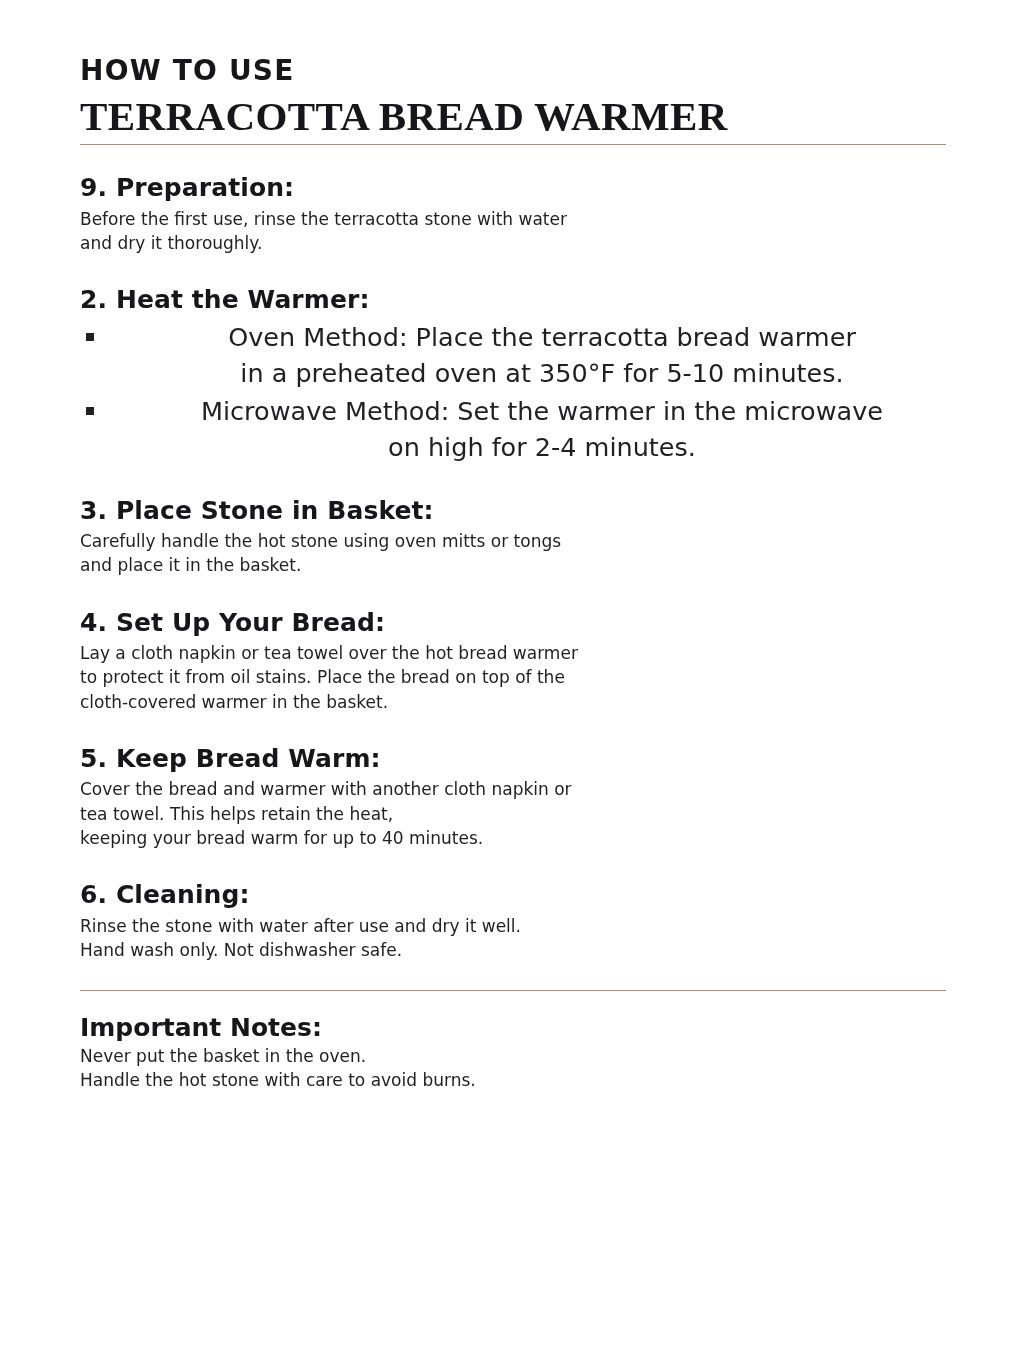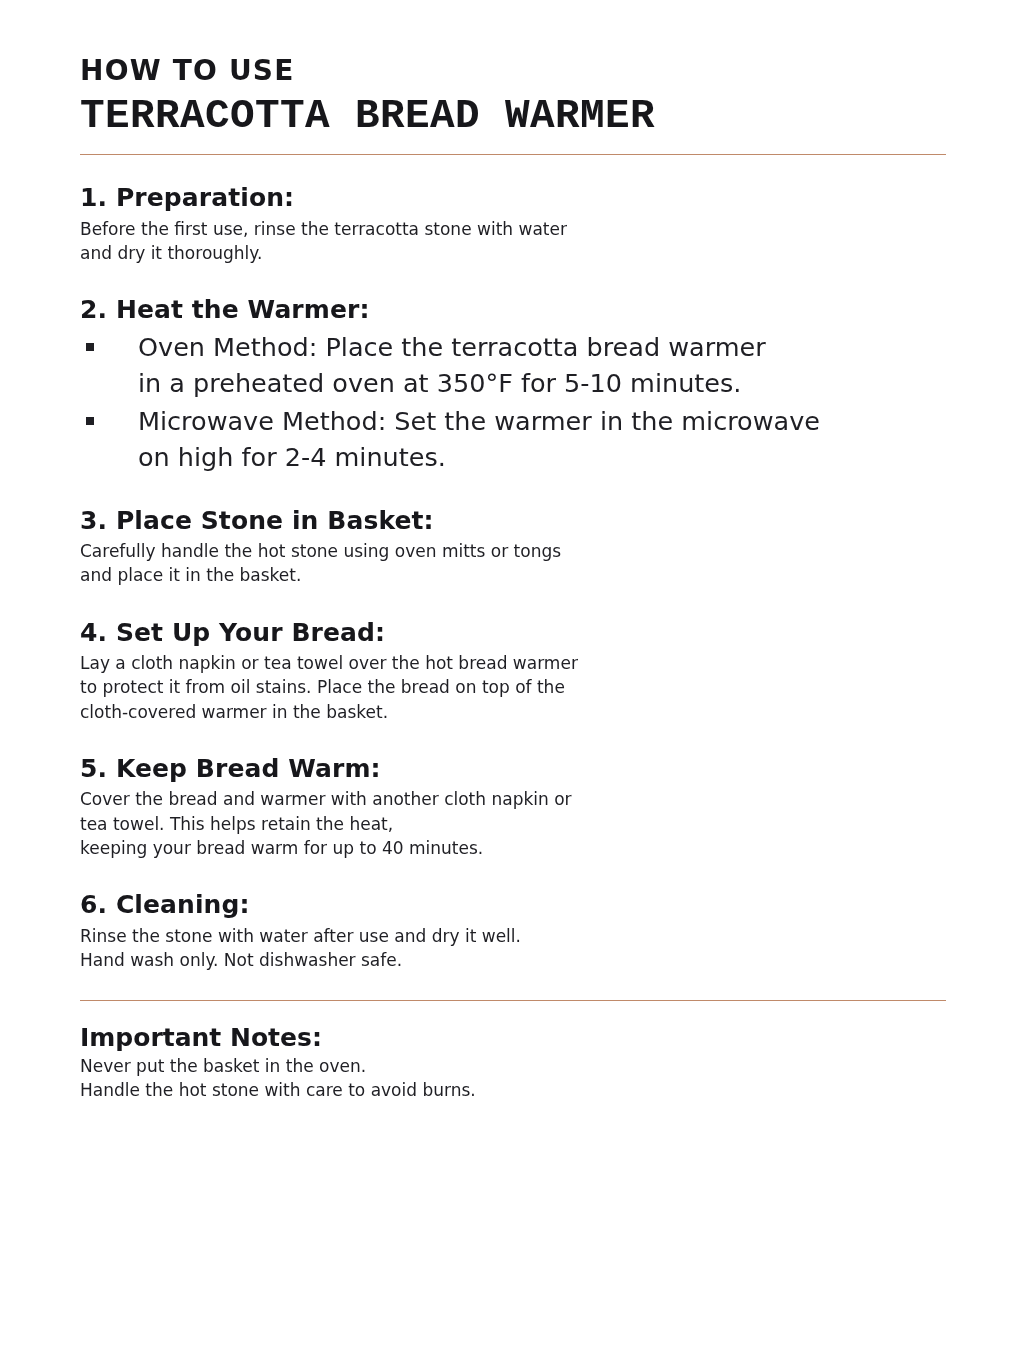--- a/index.html
+++ b/index.html
@@ -24,26 +24,26 @@
   .eyebrow {
     font-family: "DejaVu Sans", sans-serif;
     font-size: 28px;
     font-weight: bold;
     letter-spacing: 1.2px;
     color: #17171b;
     margin: 10px 0 6px 0;
     line-height: 1.1;
   }
   .title {
-    font-family: Liberation Mono, monospace;
+    font-family: Liberation Serif, serif;
     font-size: 41px;
     font-weight: bold;
     letter-spacing: 0.4px;
     color: #17171b;
-    margin: 0 0 14px 0;
+    margin: 0 0 4px 0;
     line-height: 1.15;
     white-space: nowrap;
   }
   .rule {
     height: 1px;
     background: #c08a6a;
     width: 866px;
     margin: 0 0 26px 0;
   }
   .rule.bottom {
@@ -78,20 +78,21 @@
     margin: 2px 0 0 0;
     padding: 0;
   }
   ul.bullets li {
     position: relative;
     padding-left: 58px;
     font-size: 25.5px;
     line-height: 1.42;
     color: #1f1f24;
     margin-bottom: 2px;
+    text-align: center;
   }
   ul.bullets li .sq {
     position: absolute;
     left: 6px;
     top: 14px;
     width: 8px;
     height: 8px;
     background: #1f1f24;
     display: block;
   }
@@ -109,21 +110,21 @@
 <body>
 
 <div class="page">
 
   <div class="eyebrow">HOW TO USE</div>
   <h1 class="title">TERRACOTTA BREAD WARMER</h1>
 
   <div class="rule"></div>
 
   <div class="section">
-    <div class="sec-head">1. Preparation:</div>
+    <div class="sec-head">9. Preparation:</div>
     <p class="sec-body">
       <span class="ln">Before the first use, rinse the terracotta stone with water</span>
       <span class="ln">and dry it thoroughly.</span>
     </p>
   </div>
 
   <div class="section">
     <div class="sec-head">2. Heat the Warmer:</div>
     <ul class="bullets">
       <li>

